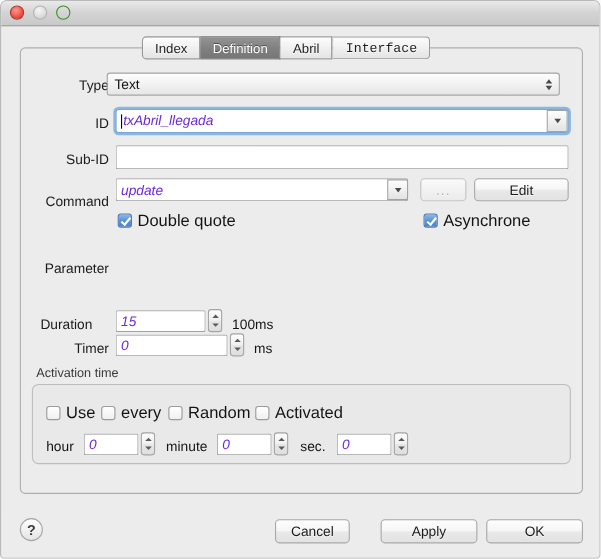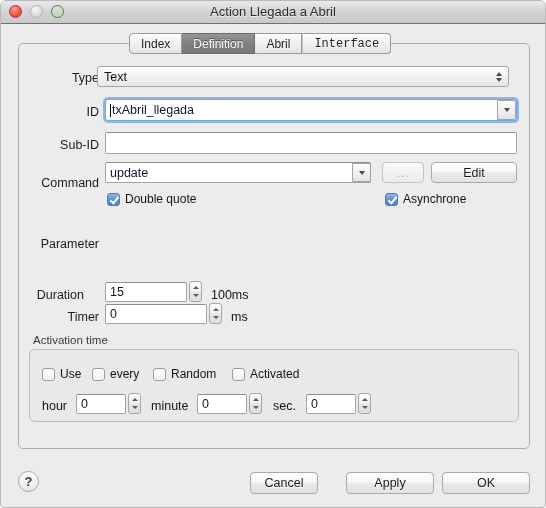--- a/index.html
+++ b/index.html
@@ -120,24 +120,25 @@
     white-space: nowrap;
   }
   .field {
     position: absolute;
     box-sizing: border-box;
     background: #ffffff;
     border: 1px solid #a3a3a3;
     border-top-color: #8d8d8d;
     border-radius: 2px;
     font-size: 12.5px;
-    color: #0f172a;
+    color: #6d28d9;
     padding: 0 4px;
     display: flex;
     align-items: center;
+    font-style: italic;
   }
   .field.focused {
     border: 1px solid #7aa7d8;
     box-shadow: 0 0 0 2px rgba(110,165,224,0.75);
     border-radius: 3px;
   }
   .caret {
     display: inline-block;
     width: 1px;
     height: 13px;
@@ -213,21 +214,21 @@
     border-color: #c4c4c4;
     letter-spacing: 1px;
   }
 
   
   .cbox {
     position: absolute;
     display: flex;
     align-items: center;
     gap: 5px;
-    font-size: 12px;
+    font-size: 15px;
     color: #141414;
     white-space: nowrap;
   }
   .cbox .box {
     width: 13px; height: 13px;
     box-sizing: border-box;
     border-radius: 3px;
     border: 1px solid #9c9c9c;
     background: linear-gradient(to bottom, #ffffff 0%, #f0f0f0 100%);
     position: relative;
@@ -325,21 +326,20 @@
 <body>
 
 <div id="window">
 
   <div class="titlebar">
     <div class="lights">
       <div class="light close"></div>
       <div class="light min"></div>
       <div class="light zoom"></div>
     </div>
-    <div class="title">Action Llegada a Abril</div>
   </div>
 
   <div class="panel"></div>
 
   <div class="tabstrip">
     <div class="tab">Index</div>
     <div class="tab selected">Definition</div>
     <div class="tab">Abril</div>
     <div class="tab sep-left">Interface</div>
   </div>

